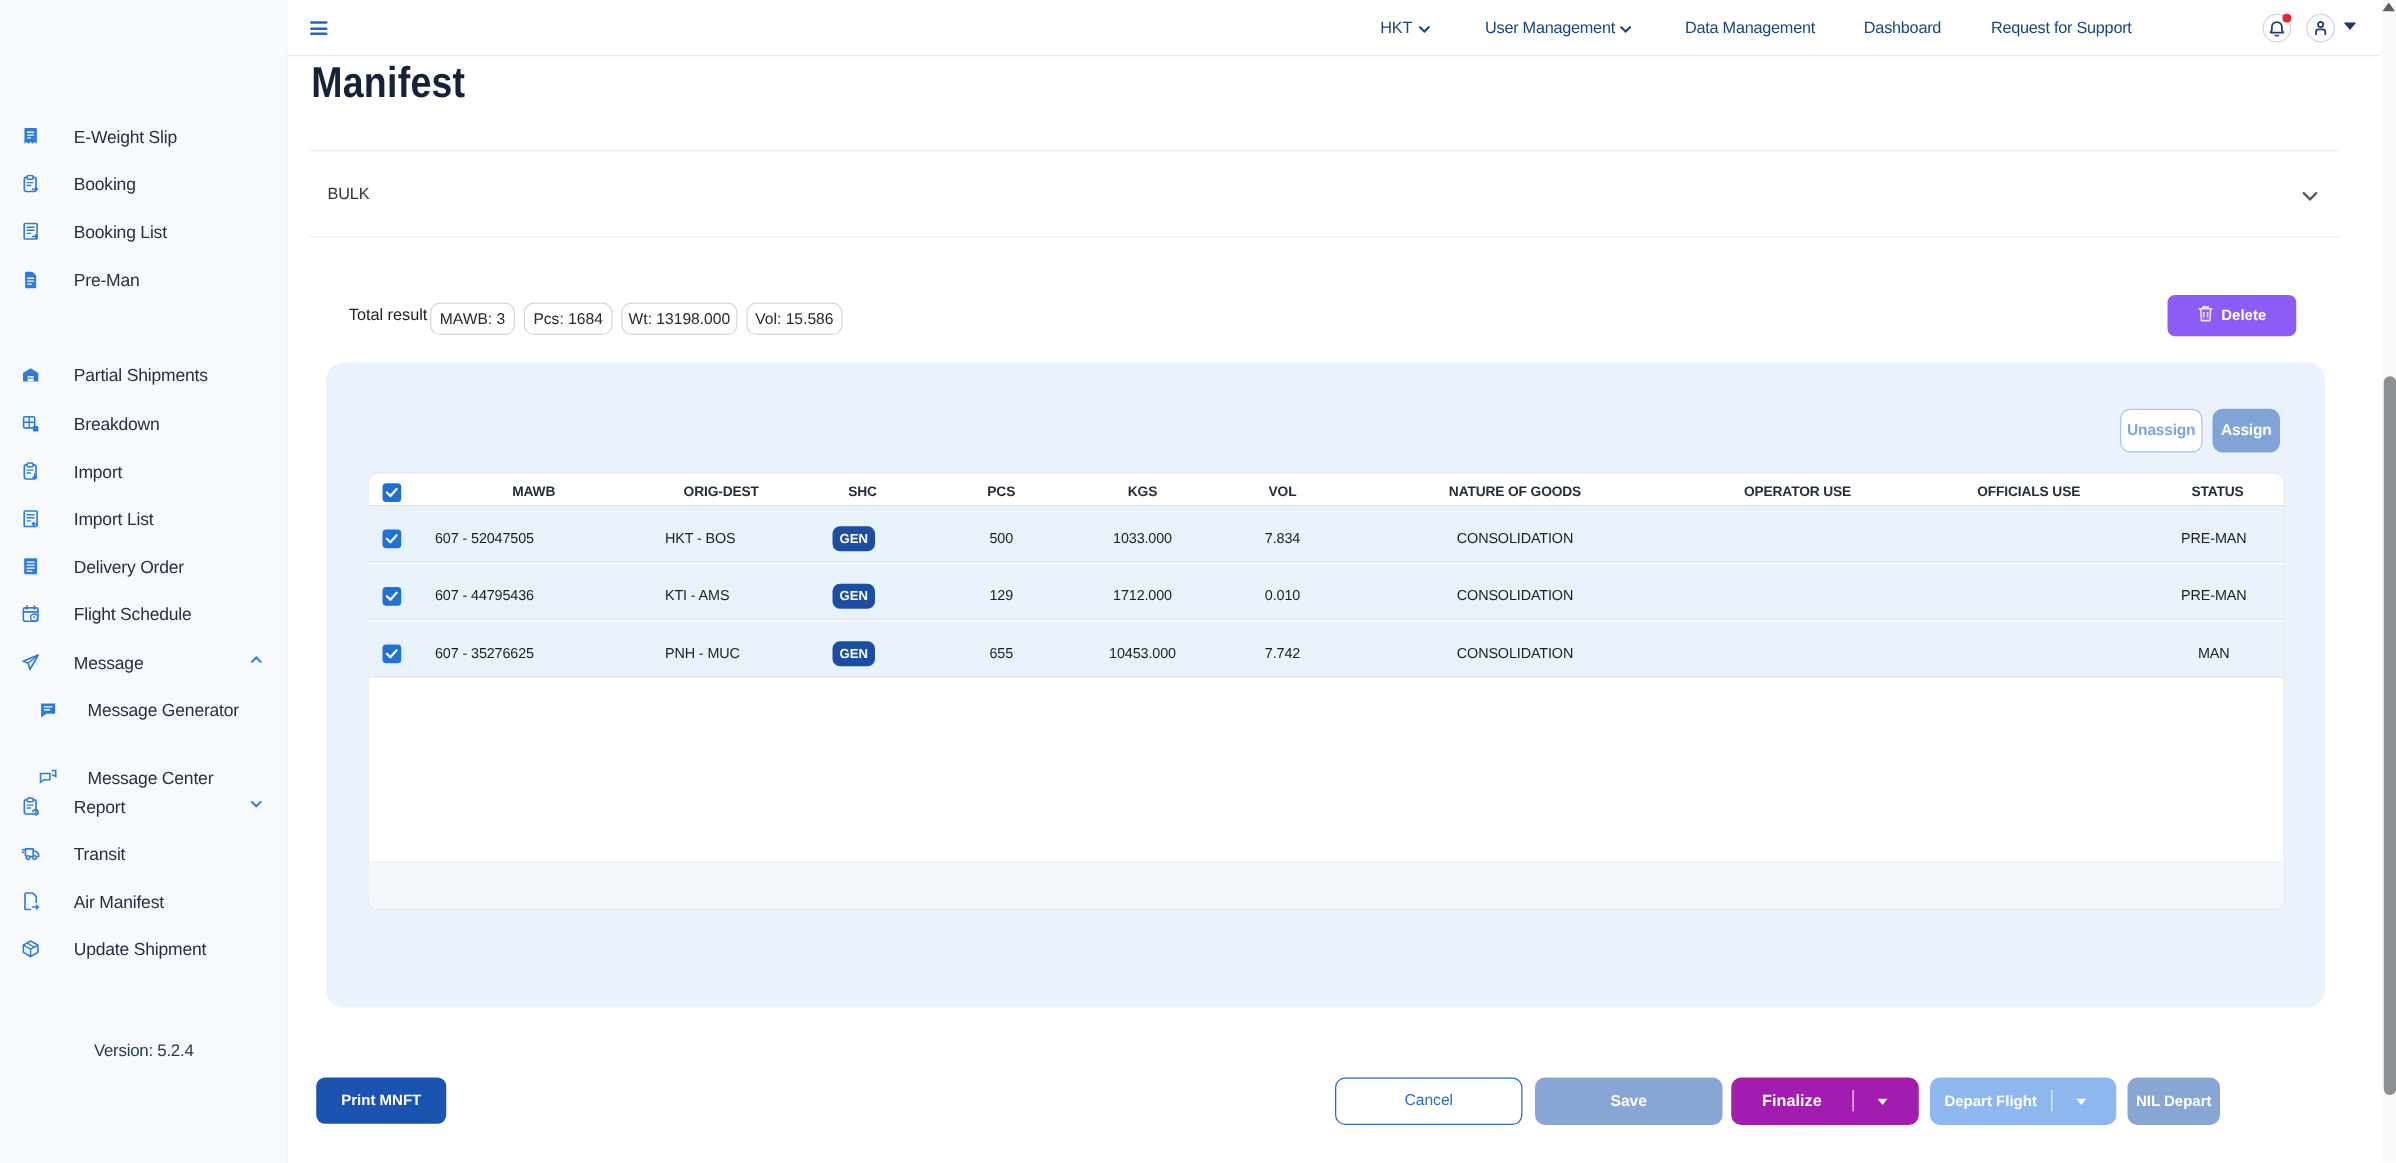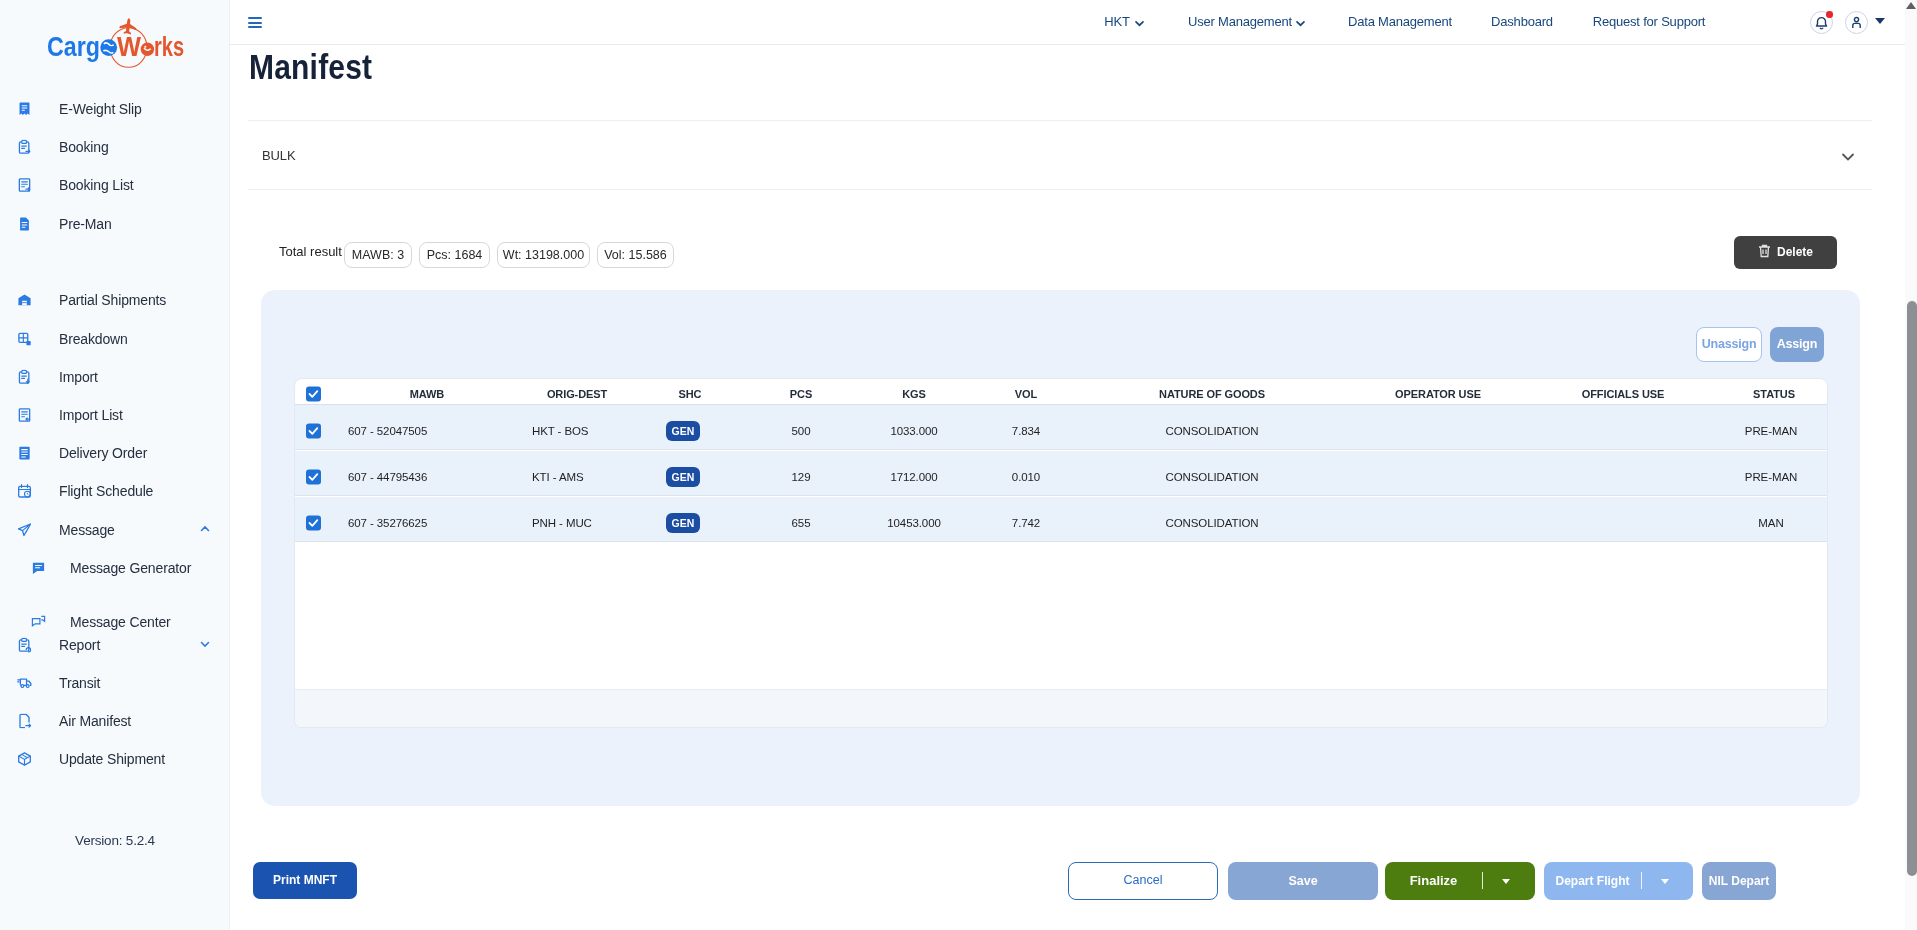--- a/index.html
+++ b/index.html
@@ -27,21 +27,21 @@
 
 #h1 { position:absolute; left:249px; top:49.5px; font-size:30px; line-height:30px; font-weight:700; color:#152238; letter-spacing:0.2px; transform:scaleY(1.15); transform-origin:top left; }
 
 
 #accordion { position:absolute; left:248px; top:120px; width:1624px; height:70px; background:#fff; border-top:1.5px solid #eceef1; border-bottom:1.5px solid #eceef1; }
 #accordion .t { position:absolute; left:14px; top:50%; transform:translateY(-50%); font-size:13px; letter-spacing:-0.1px; color:#333; }
 
 
 #totalrow { position:absolute; left:230px; top:236px; width:1675px; height:33px; }
 .chip { position:absolute; top:6px; height:26px; line-height:24px; border:1px solid #d4d8dd; border-radius:8px; font-size:12.5px; color:#27282a; text-align:center; background:#fff; white-space:nowrap; }
-#btn-delete { position:absolute; left:1734px; top:236px; width:103px; height:33px; background:#404040; border-radius:6px; color:#fff; font-weight:700; font-size:12px; text-align:center; line-height:33px; }
+#btn-delete { position:absolute; left:1734px; top:236px; width:103px; height:33px; background:#8b5cf6; border-radius:6px; color:#fff; font-weight:700; font-size:12px; text-align:center; line-height:33px; }
 
 
 #panel { position:absolute; left:261px; top:290px; width:1599px; height:516px; background:#ecf2fc; border-radius:14px; }
 #btn-unassign { position:absolute; left:1696px; top:327px; width:66px; height:35px; background:#fff; border:1px solid #a6c4ee; border-radius:8px; color:#7ba4e2; font-weight:700; font-size:12.5px; letter-spacing:-0.2px; text-align:center; line-height:33px; }
 #btn-assign { position:absolute; left:1770px; top:327px; width:54px; height:35px; background:#80a4d5; border-radius:8px; color:#fff; font-weight:700; font-size:12.5px; letter-spacing:-0.2px; text-align:center; line-height:35px; }
 
 
 #tablebox { position:absolute; left:294px; top:378px; width:1534px; height:350px; background:#fff; border:1px solid #e3e9f1; border-radius:8px; }
 #thead { position:absolute; left:0; top:0; width:100%; height:26px; border-bottom:1px solid #dbe0e7; }
 .hc { position:absolute; top:15px; transform:translate(-50%,-50%); font-size:11px; letter-spacing:-0.1px; font-weight:700; color:#242d3a; white-space:nowrap;text-align:right; }
@@ -51,52 +51,35 @@
 .cb { position:absolute; left:11px; top:calc(50% + 4px); transform:translateY(-50%); width:15px; height:15px; background:#1e71d6; border-radius:3px; }
 .cb svg { position:absolute; left:1px; top:1px; }
 .gen { position:absolute; left:371px; top:calc(50% + 4px); transform:translateY(-50%); width:34px; height:20px; background:#1b4ea3; border-radius:6px; color:#fff; font-size:10.5px; font-weight:700; text-align:center; line-height:20px; }
 #tfoot { position:absolute; left:0; bottom:0; width:100%; height:38px; background:#f3f7fb; border-top:1px solid #e7ecf2; border-radius:0 0 8px 8px; }
 
 
 .bbtn { position:absolute; top:861.5px; height:38px; border-radius:8px; color:#fff; font-weight:700; font-size:13px; text-align:center; }
 #btn-print { left:253px; width:104px; height:37px; background:#1a53b0; border-radius:7px; line-height:37px; font-size:12px; }
 #btn-cancel { left:1068px; width:150px; background:#fff; border:1.5px solid #2a6cb5; color:#2b6cc4; font-weight:400; font-size:12.5px; line-height:35px; }
 #btn-save { left:1228px; width:150px; background:#87a6d3; line-height:38px; font-size:12.5px; }
-#btn-finalize { left:1385px; width:150px; background:#4d7c0f; }
+#btn-finalize { left:1385px; width:150px; background:#a21caf; }
 #btn-depart { left:1544px; width:149px; background:#8db7ee; }
 #btn-nil { left:1702px; width:74px; background:#87a6d3; line-height:38px; font-size:12px; }
 .split-line { position:absolute; top:10.5px; width:1px; height:17px; background:rgba(255,255,255,0.85); }
 .caret-dn { position:absolute; top:17px; width:0; height:0; border-left:4.5px solid transparent; border-right:4.5px solid transparent; border-top:5px solid #fff; }
 
 
 #sbtrack { position:absolute; left:1905px; top:0; width:12px; height:930px; background:#fafafa; }
 #sbthumb { position:absolute; left:1907px; top:301px; width:10px; height:575px; background:#8c8f94; border-radius:5px; }
 #sbarrow { position:absolute; left:1906px; top:2px; width:0; height:0; border-left:5px solid transparent; border-right:5px solid transparent; border-bottom:7px solid #606060; }
 </style>
 </head>
 <body>
 
 <div id="sidebar">
-  <div id="logo" style="position:absolute;left:40px;top:10px;width:150px;height:75px;">
-    <svg width="150" height="75" viewBox="0 0 150 75">
-      <ellipse cx="88.5" cy="37.5" rx="18.4" ry="19.8" fill="none" stroke="#e4572e" stroke-width="1.1"></ellipse>
-      <g transform="translate(88,17.5) rotate(-38) scale(1.15) translate(-6.5,-6.5)">
-        <path d="M12.4 0.6c-1 -.25 -2.1.2 -2.8.9L7.8 3.3 1.5 1.2l-1.2 1.2 5.1 3.2-2.1 2.2-2.2-.4-.9.9 2.8 1.7 1.7 2.8.9-.9-.4-2.2 2.2-2.1 3.2 5.1 1.2-1.2-2.1-6.3 1.7-1.7c.7-.7 1.15-1.8.9-2.8z" fill="#e4572e"></path>
-      </g>
-      <text x="7" y="46" font-family="Liberation Sans, sans-serif" font-size="27" font-weight="bold" fill="#1e78e8" textLength="53" lengthAdjust="spacingAndGlyphs">Carg</text>
-      <circle cx="68.7" cy="37.6" r="8.4" fill="#1e78e8"></circle>
-      <path d="M63.8 33.8c2-1.5 4-1 5 .5s3.5 1.5 5 .5" stroke="#fff" stroke-width="1.6" fill="none"></path>
-      <path d="M63.3 40.8c2.5-1 4.5 0 5.5 1s3 1.5 4.5.5" stroke="#fff" stroke-width="1.6" fill="none"></path>
-      <text x="77" y="46" font-family="Liberation Sans, sans-serif" font-size="27" font-weight="bold" fill="#e4572e" textLength="24" lengthAdjust="spacingAndGlyphs">W</text>
-      <circle cx="107.4" cy="39.3" r="6.7" fill="#e4572e"></circle>
-      <path d="M104 38c1.5 2 3 2.5 4.5 2s2.3-1.3 2.3-1.3" stroke="#fff" stroke-width="1.4" fill="none"></path>
-      <circle cx="105.3" cy="36.8" r="1" fill="#fff"></circle>
-      <text x="114" y="46" font-family="Liberation Sans, sans-serif" font-size="27" font-weight="bold" fill="#e4572e" textLength="30" lengthAdjust="spacingAndGlyphs">rks</text>
-    </svg>
-  </div>
   <div id="menu">
     <div class="mi" style="top:90px;">
         <span class="ic"><svg width="15" height="15" viewBox="0 0 16 16">
             <path d="M3.5 1h9a.8.8 0 0 1 .8.8v12.6l-1.9-1.5-1.7 1.5-1.7-1.5-1.7 1.5-1.7-1.5-1.9 1.5V1.8a.8.8 0 0 1 .8-.8z" fill="#2b7be2"></path>
             <path d="M5.5 4.6h5M5.5 7h5M5.5 9.4h2.4" stroke="#fff" stroke-width="1.1" stroke-linecap="round"></path>
           </svg></span>
         <span class="lb">E-Weight Slip</span>
       </div>
     <div class="mi" style="top:128px;">
         <span class="ic"><svg width="15" height="15" viewBox="0 0 16 16">

